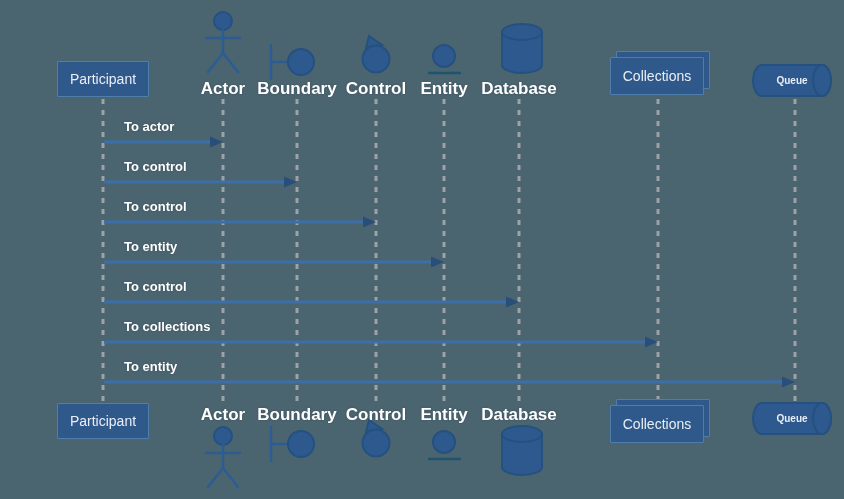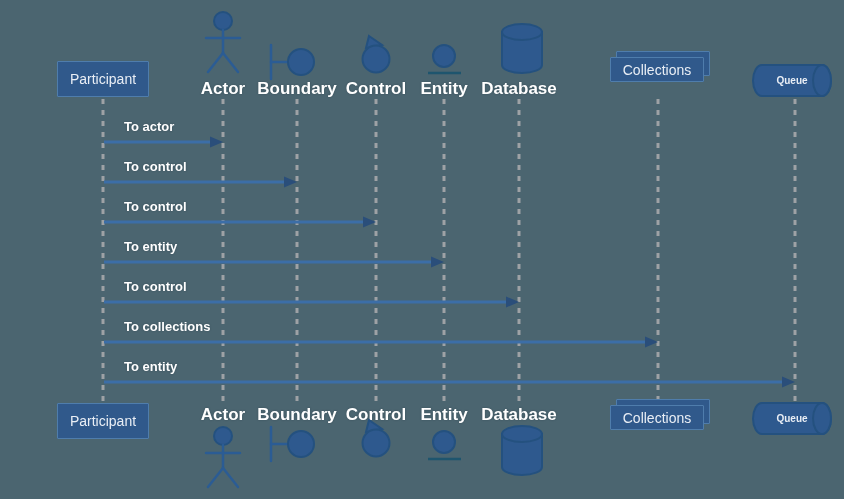--- a/index.html
+++ b/index.html
@@ -14,21 +14,21 @@
   .msg-head { fill:#2a4e7a; }
   .shape { fill:#2e598e; stroke:#24517f; stroke-width:2; }
   .stick { stroke:#2b5c94; stroke-width:2.5; fill:none; stroke-linecap:round; }
   .eline { stroke:#1e556e; stroke-width:2.5; }
   .pbox {
     position:absolute; width:92px; height:36px; box-sizing:border-box;
     background:#30598b; border:1.5px solid #4f7dac; border-radius:1px;
     color:#e9eef5; font-size:14px;
     display:flex; align-items:center; justify-content:center;
   }
-  .cbox { width:94px; height:25px; }
+  .cbox { width:94px; height:38px; }
   .qtext {
     position:absolute; width:80px; height:37px;
     display:flex; align-items:center; justify-content:center;
     color:#e9eef5; font-size:10px;font-weight:bold;
   }
   .icon-label {
     position:absolute; color:#ffffff; font-size:17px; font-weight:bold;
     text-align:center; text-shadow:0 0 2px rgba(20,35,45,.35);
   }
   .msg-label {

